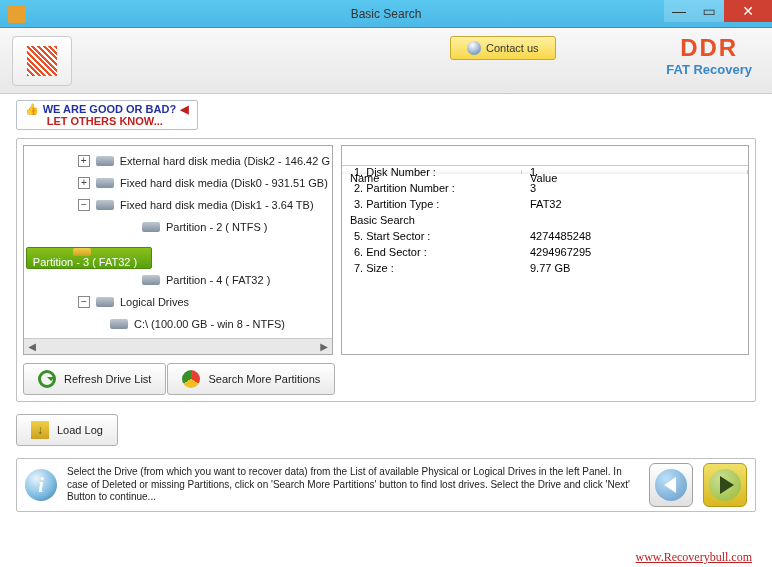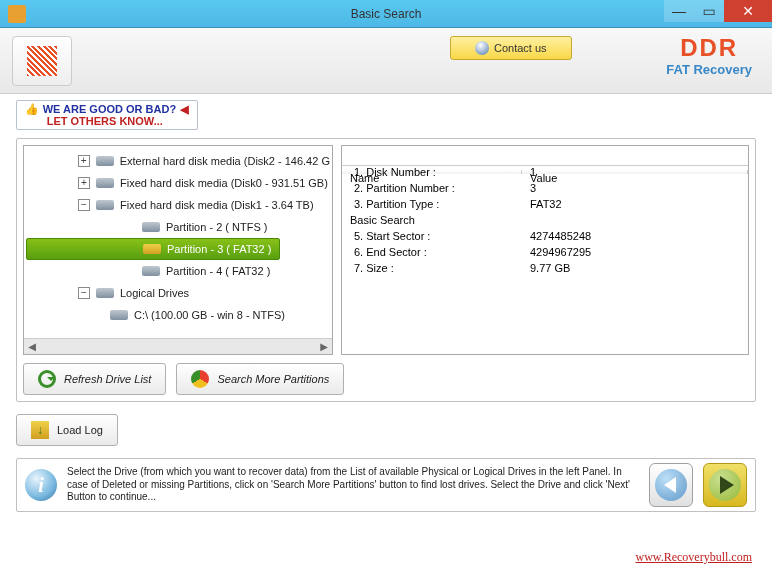--- a/index.html
+++ b/index.html
@@ -11,21 +11,21 @@
 .titlebar .title { position: absolute; left: 50%; transform: translateX(-50%); color: #333; font-size: 12px; }
 .titlebar .controls { position: absolute; right: 0; top: 0; display: flex; }
 .titlebar .btn { width: 30px; height: 22px; display: flex; align-items: center; justify-content: center; font-size: 14px; color: #333; }
 .titlebar .btn.close { background: #d04030; color: #fff; width: 48px; }
 .titlebar .btn.min, .titlebar .btn.max { background: rgba(255,255,255,0.2); }
 
 
 .header { height: 66px; background: linear-gradient(#f8f8f8, #e8e8e8); border-bottom: 1px solid #ccc; position: relative; display: flex; align-items: center; }
 .logo-box { width: 60px; height: 50px; margin-left: 12px; border: 1px solid #ccc; border-radius: 4px; background: linear-gradient(#fff,#eee); display: flex; align-items: center; justify-content: center; }
 .logo-box .pattern { width: 30px; height: 30px; background: repeating-linear-gradient(45deg, #e85028 0, #e85028 2px, #fff 2px, #fff 4px), repeating-linear-gradient(-45deg, #e85028 0, #e85028 2px, transparent 2px, transparent 4px); }
-.contact-btn { position: absolute; left: 450px; top: 8px; height: 24px; padding: 0 24px; background: linear-gradient(#fff0a0,#f8d848); border: 1px solid #c8a830; border-radius: 3px; display: flex; align-items: center; font-size: 11px; color: #333; gap: 5px; }
+.contact-btn { position: absolute; left: 450px; top: 8px; height: 24px; padding: 0 16px; background: linear-gradient(#fff0a0,#f8d848); border: 1px solid #c8a830; border-radius: 3px; display: flex; align-items: center; font-size: 11px; color: #333; gap: 5px; }
 .contact-btn .av { width: 14px; height: 14px; border-radius: 50%; background: radial-gradient(circle at 40% 30%, #fff, #4878b0); }
 .ddr-brand { position: absolute; right: 20px; top: 6px; text-align: center; }
 .ddr-brand .ddr { font-size: 24px; font-weight: bold; letter-spacing: 2px; color: #e85028; font-family: Impact, sans-serif; }
 .ddr-brand .sub { font-size: 13px; color: #3888c8; font-weight: bold; }
 
 
 .slogan { margin: 6px 16px 4px; border: 1px solid #b8c0d0; padding: 2px 8px; display: inline-flex; font-family: "Courier New", monospace; font-size: 11px; font-weight: bold; border-radius: 2px; background: #fff; }
 .slogan .t1 { color: #2030a0; }
 .slogan .t2 { color: #c02020; margin-left: 4px; }
 .slogan .thumb { color: #3a6ab8; margin-right: 4px; }
@@ -35,36 +35,36 @@
 .group { border: 1px solid #c0c0c0; margin: 4px 16px; padding: 6px; border-radius: 2px; }
 
 
 .main-row { display: flex; gap: 8px; height: 210px; }
 .tree-wrap { width: 310px; border: 1px solid #aaa; background: #fff; overflow: hidden; position: relative; }
 .tree { padding: 4px 2px; font-size: 11px; color: #222; height: 192px; overflow: hidden; }
 .tree-item { display: flex; align-items: center; height: 22px; white-space: nowrap; }
 .tree-item .exp { width: 12px; height: 12px; border: 1px solid #888; background: #fff; font-size: 10px; line-height: 10px; text-align: center; margin-right: 6px; color: #444; }
 .tree-item .drive-ico { width: 18px; height: 10px; background: linear-gradient(#c0c8d0,#8090a0); border-radius: 2px; margin-right: 6px; display: inline-block; }
 .tree-item .yellow-drive { width: 18px; height: 10px; background: linear-gradient(#f0d048,#d0a020); border-radius: 2px; margin-right: 6px; display: inline-block; }
-.tree-item.selected { background: linear-gradient(#88c018,#58a010); color: #fff; border: 1px solid #4a8808; border-radius: 2px; padding-right: 8px; display: inline-flex; }
+.tree-item.selected { background: linear-gradient(#88c018,#58a010); color: #fff; border: 1px solid #4a8808; border-radius: 2px; padding-right: 8px; display: inline-flex; flex-direction: column; }
 .tree-hsb { position: absolute; bottom: 0; left: 0; right: 0; height: 16px; background: #e8e8e8; border-top: 1px solid #ccc; display: flex; justify-content: space-between; align-items: center; }
 .tree-hsb .ar { width: 16px; text-align: center; color: #666; font-size: 10px; }
 
 .table-wrap { flex: 1; border: 1px solid #aaa; background: #fff; }
 .table-head { display: flex; height: 20px; border-bottom: 1px solid #ccc; }
 .table-head .th { border-right: 1px solid #ccc; background: linear-gradient(#fff,#f0f0f0); font-size: 11px; padding: 2px 8px; margin-top: 24px; }
 .table-head .th.name { width: 180px; } 
 .table-head .th.val { flex: 1; }
 .table-body { font-size: 11px; }
 .table-row { display: flex; height: 16px; }
 .table-row .c1 { width: 180px; padding-left: 12px; }
 .table-row .c2 { flex: 1; padding-left: 8px; }
 
 
-.btns-row { display: flex; gap: 10px; margin-top: 8px; font-style: italic; }
+.btns-row { display: flex; gap: 1px; margin-top: 8px; }
 .action-btn { height: 32px; padding: 0 14px; border: 1px solid #b0b0b0; border-radius: 3px; background: linear-gradient(#fff,#eaeaea); display: flex; align-items: center; gap: 8px; font-size: 11px; color: #222; }
 .ico-refresh { width: 18px; height: 18px; border: 3px solid #3a9028; border-radius: 50%; position: relative; }
 .ico-refresh::after { content: ""; position: absolute; right: -2px; top: 4px; border: 4px solid transparent; border-top-color: #3a9028; }
 .ico-pie { width: 18px; height: 18px; border-radius: 50%; background: conic-gradient(#e84030 0 120deg, #f0c020 120deg 240deg, #3a9028 240deg 360deg); }
 
 .loadlog-row { margin: 8px 0 0 16px; display: inline-flex; }
 .ico-loadlog { width: 18px; height: 18px; background: linear-gradient(#f0d048,#d0a020); display: flex; align-items: center; justify-content: center; }
 .ico-loadlog::after { content: "↓"; font-size: 12px; color: #3a7018; }
 
 

